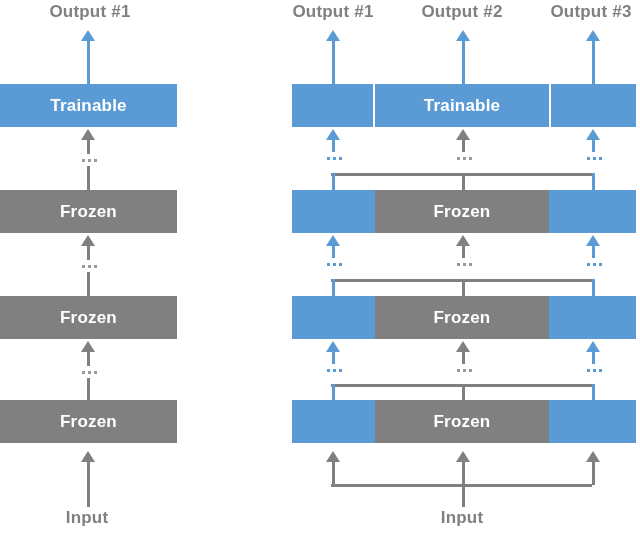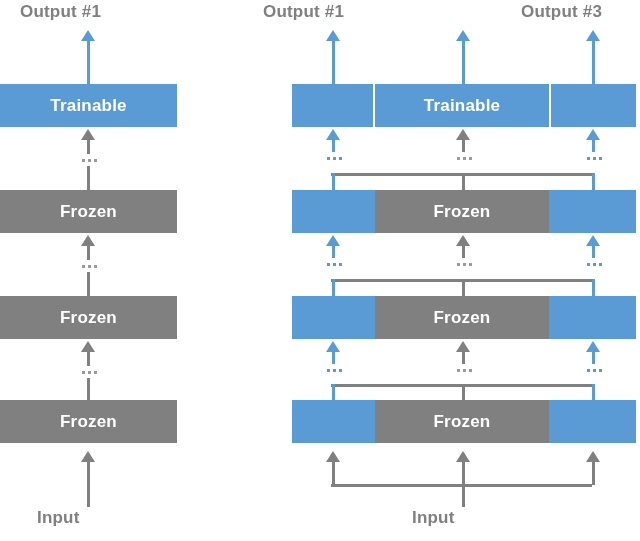--- a/index.html
+++ b/index.html
@@ -24,21 +24,21 @@
 
   
   .lbl {
     position: absolute;
     color: #808080;
     font-weight: bold;
     font-size: 17px;
     line-height: 20px;
     letter-spacing: 0.2px;
     white-space: nowrap;
-    text-align: left;
+    text-align: center;
   }
   .lbl.io {
     font-size: 17px;
   }
 
   .block {
     position: absolute;
     box-sizing: border-box;
     display: flex;
     align-items: center;
@@ -158,20 +158,21 @@
   <div class="shaft gray" style="left:86.5px; top:378px; height:22px;"></div>
 
   <div class="block gray" style="left:0px; top:400px; width:177px; height:43px;">Frozen</div>
 
   <div class="head gray" style="left:81px; top:451px;"></div>
   <div class="shaft gray" style="left:86.5px; top:462px; height:45px;"></div>
 
   <div class="lbl io" style="left:37px; top:508px; width:100px;">Input</div>
 
   <div class="lbl io" style="left:263px; top:2px; width:140px;">Output #1</div>
+  <div class="lbl io" style="left:392px; top:2px; width:140px;">Output #2</div>
   <div class="lbl io" style="left:521px; top:2px; width:140px;">Output #3</div>
 
   <div class="head blue" style="left:326px; top:30px;"></div>
   <div class="shaft blue" style="left:331.5px; top:41px; height:44px;"></div>
 
   <div class="head blue" style="left:456px; top:30px;"></div>
   <div class="shaft blue" style="left:461.5px; top:41px; height:44px;"></div>
 
   <div class="head blue" style="left:586px; top:30px;"></div>
   <div class="shaft blue" style="left:591.5px; top:41px; height:44px;"></div>

